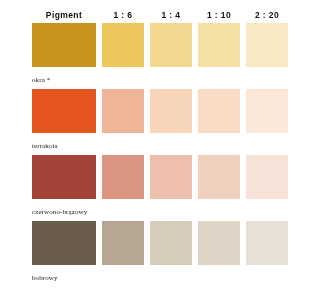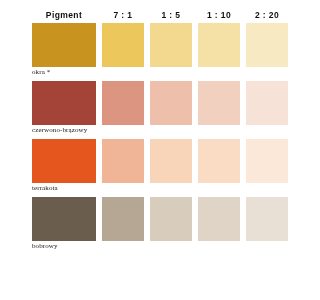--- a/index.html
+++ b/index.html
@@ -76,70 +76,70 @@
   .swatch.dil {
     width: 42px;
     flex: 0 0 42px;
     margin-left: 6px;
   }
   .row-label {
     font-family: "Liberation Serif", serif;
     font-size: 7px;
     color: #1b1712;
     line-height: 1;
-    padding-top: 2px;
+    padding-top: 10px;
     padding-bottom: 1px;
     height: 9px;
     white-space: nowrap;
     letter-spacing: 0.1px;
   }
 </style>
 </head>
 <body>
 
 <div id="chart-root">
 
   <div id="header-row">
     <div class="hdr pigment-hdr">Pigment</div>
-    <div class="hdr ratio-hdr">7 : 1</div>
-    <div class="hdr ratio-hdr">1 : 5</div>
+    <div class="hdr ratio-hdr">1 : 6</div>
+    <div class="hdr ratio-hdr">1 : 4</div>
     <div class="hdr ratio-hdr">1 : 10</div>
     <div class="hdr ratio-hdr">2 : 20</div>
   </div>
 
   <div id="grid">
       <div class="row">
         <div class="row-swatches">
           <div class="swatch base" style="background: rgb(200, 148, 31);"></div>
           <div class="swatch dil" style="background: rgb(235, 199, 92);"></div>
           <div class="swatch dil" style="background: rgb(242, 217, 143);"></div>
           <div class="swatch dil" style="background: rgb(245, 224, 165);"></div>
           <div class="swatch dil" style="background: rgb(247, 233, 194);"></div>
         </div>
         <div class="row-label">okra *</div>
       </div>
       <div class="row">
         <div class="row-swatches">
+          <div class="swatch base" style="background: rgb(228, 86, 30);"></div>
+          <div class="swatch dil" style="background: rgb(240, 180, 150);"></div>
+          <div class="swatch dil" style="background: rgb(248, 212, 184);"></div>
+          <div class="swatch dil" style="background: rgb(250, 220, 197);"></div>
+          <div class="swatch dil" style="background: rgb(252, 232, 216);"></div>
+        </div>
+        <div class="row-label">terrakota</div>
+      </div>
+      <div class="row">
+        <div class="row-swatches">
           <div class="swatch base" style="background: rgb(164, 67, 55);"></div>
           <div class="swatch dil" style="background: rgb(219, 149, 128);"></div>
           <div class="swatch dil" style="background: rgb(238, 192, 171);"></div>
           <div class="swatch dil" style="background: rgb(242, 208, 192);"></div>
           <div class="swatch dil" style="background: rgb(247, 226, 216);"></div>
         </div>
         <div class="row-label">czerwono-brązowy</div>
-      </div>
-      <div class="row">
-        <div class="row-swatches">
-          <div class="swatch base" style="background: rgb(228, 86, 30);"></div>
-          <div class="swatch dil" style="background: rgb(240, 180, 150);"></div>
-          <div class="swatch dil" style="background: rgb(248, 212, 184);"></div>
-          <div class="swatch dil" style="background: rgb(250, 220, 197);"></div>
-          <div class="swatch dil" style="background: rgb(252, 232, 216);"></div>
-        </div>
-        <div class="row-label">terrakota</div>
       </div>
       <div class="row">
         <div class="row-swatches">
           <div class="swatch base" style="background: rgb(107, 93, 78);"></div>
           <div class="swatch dil" style="background: rgb(182, 167, 148);"></div>
           <div class="swatch dil" style="background: rgb(216, 204, 188);"></div>
           <div class="swatch dil" style="background: rgb(223, 212, 197);"></div>
           <div class="swatch dil" style="background: rgb(232, 224, 213);"></div>
         </div>
         <div class="row-label">bobrowy</div>

